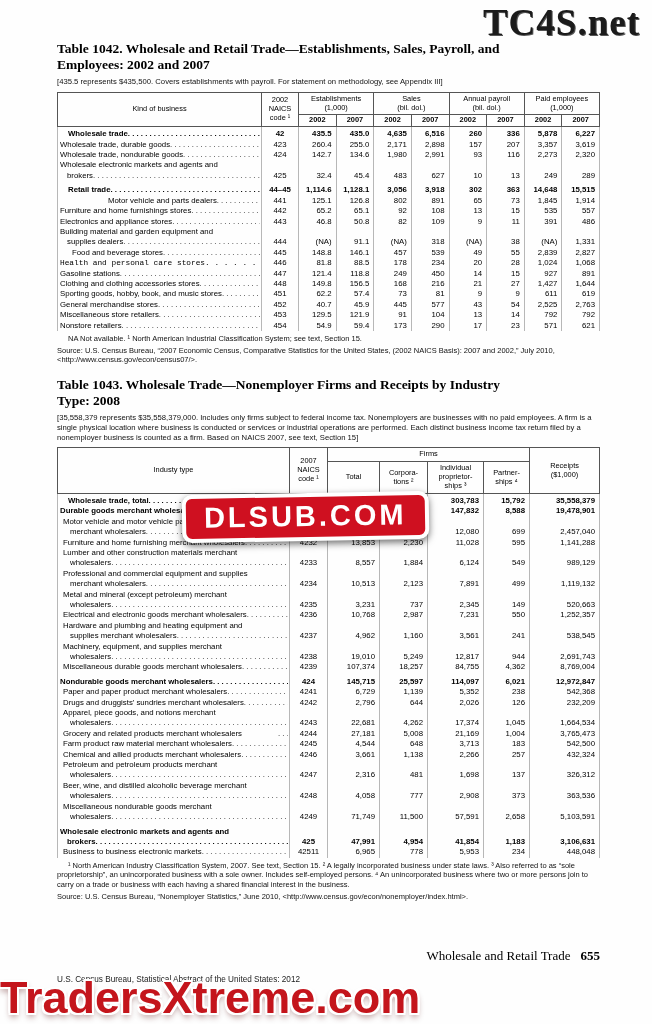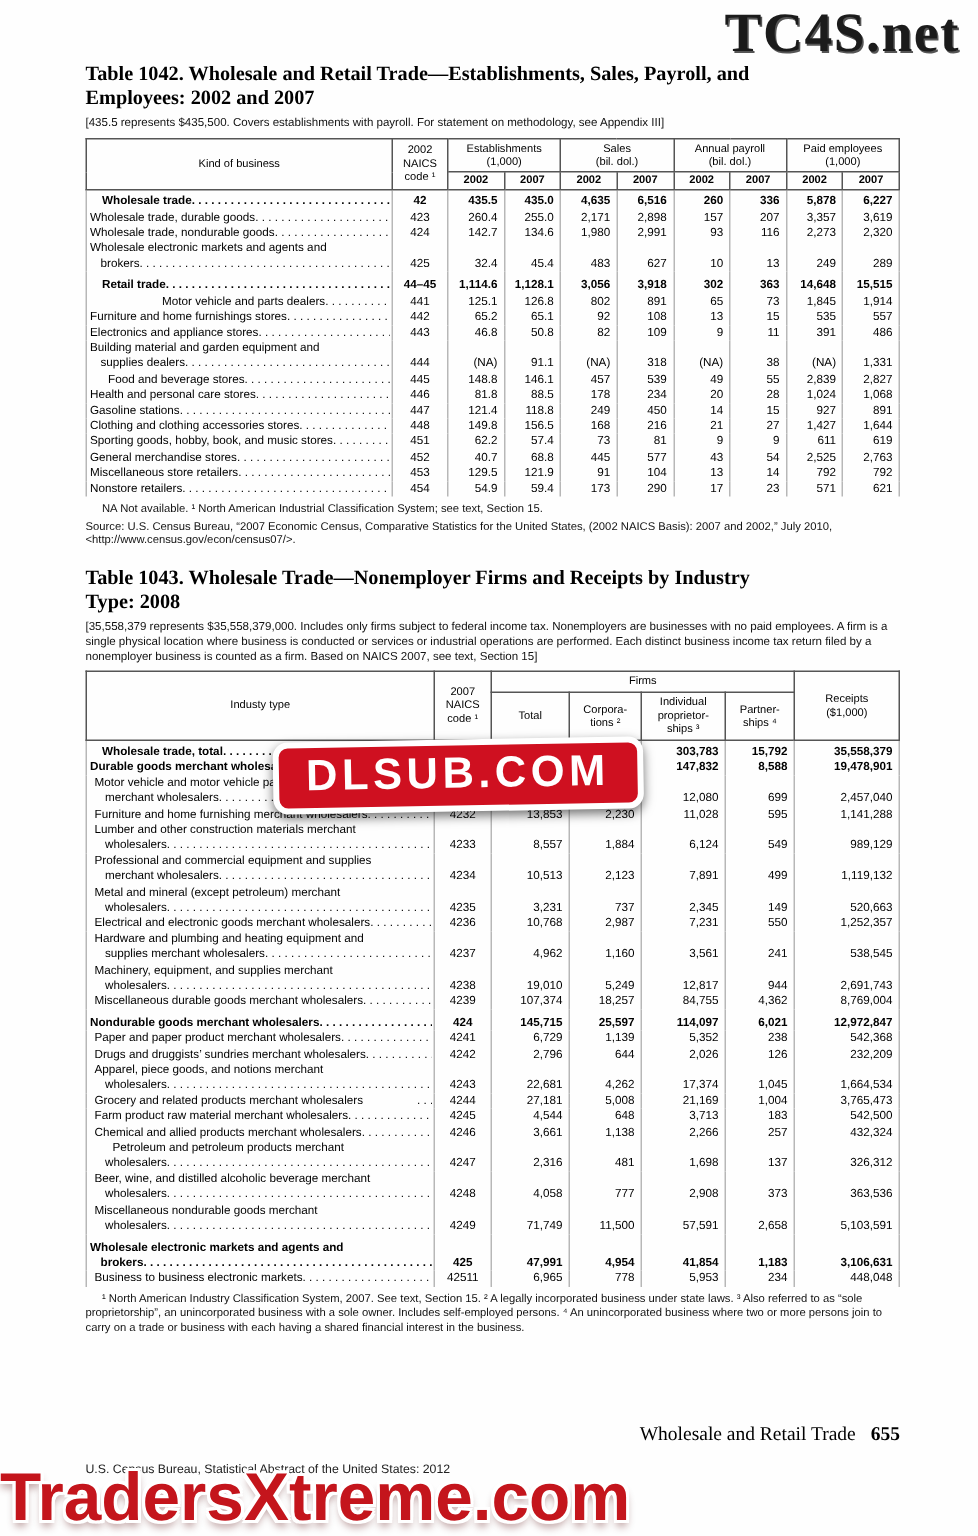--- a/index.html
+++ b/index.html
@@ -264,21 +264,21 @@
             <td class="num">146.1</td>
             <td class="num">457</td>
             <td class="num">539</td>
             <td class="num">49</td>
             <td class="num">55</td>
             <td class="num">2,839</td>
             <td class="num">2,827</td>
           </tr>
           <tr>
             <td class="lbl">
-              <div class="lline" style="padding-left: 0px;">
+              <div class="lline" style="padding-left: 0px; font-family: Liberation Mono, monospace;">
                 <span class="ltext">Health and personal care stores</span>
                 <span class="dots">. . . . . . . . . . . . . . . . . . . . . . . . . . . . . . . . . . . . . . . . . . . . . . . . . . . . . . . . . . . . . . . . . . . .</span>
               </div>
             </td>
             <td class="naics">446</td>
             <td class="num">81.8</td>
             <td class="num">88.5</td>
             <td class="num">178</td>
             <td class="num">234</td>
             <td class="num">20</td>
@@ -339,21 +339,21 @@
           </tr>
           <tr>
             <td class="lbl">
               <div class="lline" style="padding-left: 0px;">
                 <span class="ltext">General merchandise stores</span>
                 <span class="dots">. . . . . . . . . . . . . . . . . . . . . . . . . . . . . . . . . . . . . . . . . . . . . . . . . . . . . . . . . . . . . . . . . . . .</span>
               </div>
             </td>
             <td class="naics">452</td>
             <td class="num">40.7</td>
-            <td class="num">68.8</td>
+            <td class="num">45.9</td>
             <td class="num">445</td>
             <td class="num">577</td>
             <td class="num">43</td>
             <td class="num">54</td>
             <td class="num">2,525</td>
             <td class="num">2,763</td>
           </tr>
           <tr>
             <td class="lbl">
               <div class="lline" style="padding-left: 0px;">
@@ -698,21 +698,21 @@
             </td>
             <td class="naics">4246</td>
             <td class="num">3,661</td>
             <td class="num">1,138</td>
             <td class="num">2,266</td>
             <td class="num">257</td>
             <td class="num">432,324</td>
           </tr>
           <tr>
             <td class="lbl">
-              <div class="lline" style="padding-left: 3px; margin-left: 12px;">
+              <div class="lline" style="padding-left: 3px;">
                 <span class="ltext">Petroleum and petroleum products merchant</span>
               </div>
               <div class="lline" style="padding-left: 10px;">
                 <span class="ltext">wholesalers</span>
                 <span class="dots">. . . . . . . . . . . . . . . . . . . . . . . . . . . . . . . . . . . . . . . . . . . . . . . . . . . . . . . . . . . . . . . . . . . .</span>
               </div>
             </td>
             <td class="naics">4247</td>
             <td class="num">2,316</td>
             <td class="num">481</td>
@@ -782,20 +782,21 @@
             <td class="num">6,965</td>
             <td class="num">778</td>
             <td class="num">5,953</td>
             <td class="num">234</td>
             <td class="num">448,048</td>
           </tr>
         </tbody>
     </table>
 
     <div class="fnote">¹ North American Industry Classification System, 2007. See text, Section 15. ² A legally incorporated business under state laws. ³ Also referred to as “sole proprietorship”, an unincorporated business with a sole owner. Includes self-employed persons. ⁴ An unincorporated business where two or more persons join to carry on a trade or business with each having a shared financial interest in the business.</div>
+    <div class="src">Source: U.S. Census Bureau, “Nonemployer Statistics,” June 2010, &lt;http://www.census.gov/econ/nonemployer/index.html&gt;.</div>
 
     <div class="runhead">
       <span>Wholesale and Retail Trade</span><span class="pgnum">655</span>
     </div>
     <div class="credit">U.S. Census Bureau, Statistical Abstract of the United States: 2012</div>
   </div>
 
   <div class="wm-top">TC4S.net</div>
   <div class="wm-mid">DLSUB.COM</div>
   <div class="wm-bottom">TradersXtreme.com</div>

